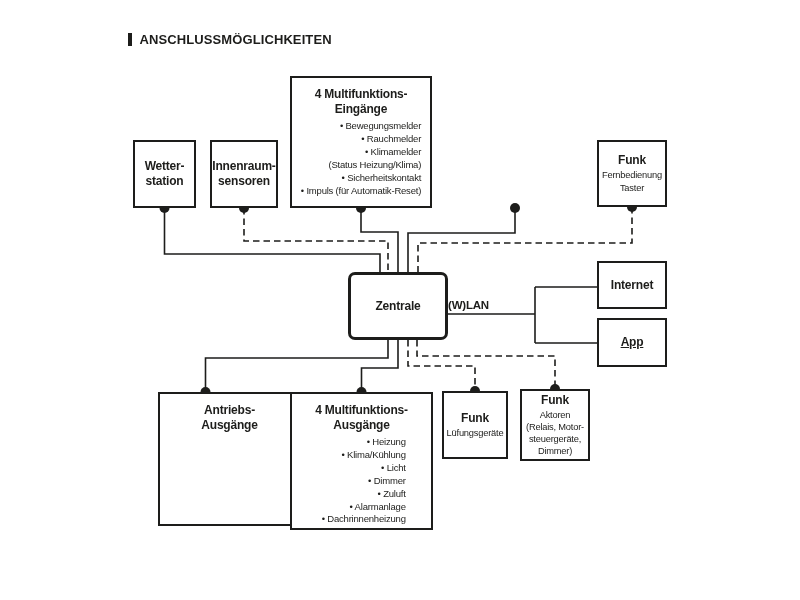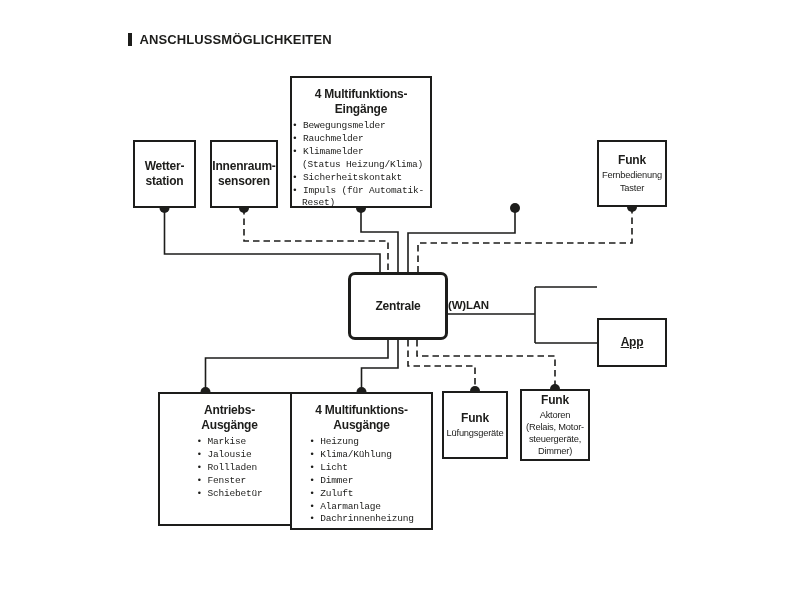--- a/index.html
+++ b/index.html
@@ -18,21 +18,21 @@
   svg.wires path { fill:none; stroke:currentColor; stroke-width:1.6; }
   svg.wires path.dash { stroke-dasharray:6.5 4; }
   svg.wires circle { fill:currentColor; stroke:none; }
 
   
   .box { position:absolute; border:2px solid var(--ink); background:var(--bg); }
   .center { display:flex; flex-direction:column; align-items:center; justify-content:center; text-align:center; }
   .hd { font-size:12px; font-weight:bold; line-height:1.25; text-align:center; white-space:pre-line; }
   .sub { font-size:9.3px; line-height:1.3; text-align:center; white-space:pre-line; margin-top:1px; letter-spacing:-0.2px; }
   .listwrap { text-align:center; }
-  .list { display:inline-block; text-align:left; margin-top:3px;font-family:Liberation Mono, monospace; }
+  .list { display:inline-block; text-align:right; margin-top:3px; }
   .li { font-size:9.5px; line-height:1.36; white-space:pre-line; padding-left:10px; text-indent:-10px; letter-spacing:-0.2px; }
   .li::before { content:"• "; }
 
   #b-wetter   { left:133px; top:140px; width:63px;  height:68px; }
   #b-innen    { left:210px; top:140px; width:68px;  height:68px; }
   #b-eing     { left:290px; top:76px;  width:142px; height:132px; padding-top:9px; }
   #b-taster   { left:441px; top:140px; width:148px; height:68px; }
   #b-funkfb   { left:597px; top:140px; width:70px;  height:67px; }
   #b-zentrale { left:348px; top:272px; width:100px; height:68px; border-width:3px;border-radius:7px; }
   #b-internet { left:597px; top:261px; width:70px;  height:48px; }
@@ -110,35 +110,31 @@
     <div class="sub">Fernbedienung
 Taster</div>
   </div>
 
   <div class="box center" id="b-zentrale">
     <span class="hd">Zentrale</span>
   </div>
 
   <div class="wlan-label">(W)LAN</div>
 
+  <div class="box center" id="b-internet">
+    <span class="hd">Internet</span>
+  </div>
 
   <div class="box center" id="b-app">
     <span class="hd">App</span>
   </div>
 
   <div class="box listwrap" id="b-antrieb">
     <div class="hd">Antriebs-
 Ausgänge</div>
-    <div class="list">
-      <div class="li">Markise</div>
-      <div class="li">Jalousie</div>
-      <div class="li">Rollladen</div>
-      <div class="li">Fenster</div>
-      <div class="li">Schiebetür</div>
-    </div>
   </div>
 
   <div class="box listwrap" id="b-ausg">
     <div class="hd">4 Multifunktions-
 Ausgänge</div>
     <div class="list">
       <div class="li">Heizung</div>
       <div class="li">Klima/Kühlung</div>
       <div class="li">Licht</div>
       <div class="li">Dimmer</div>

